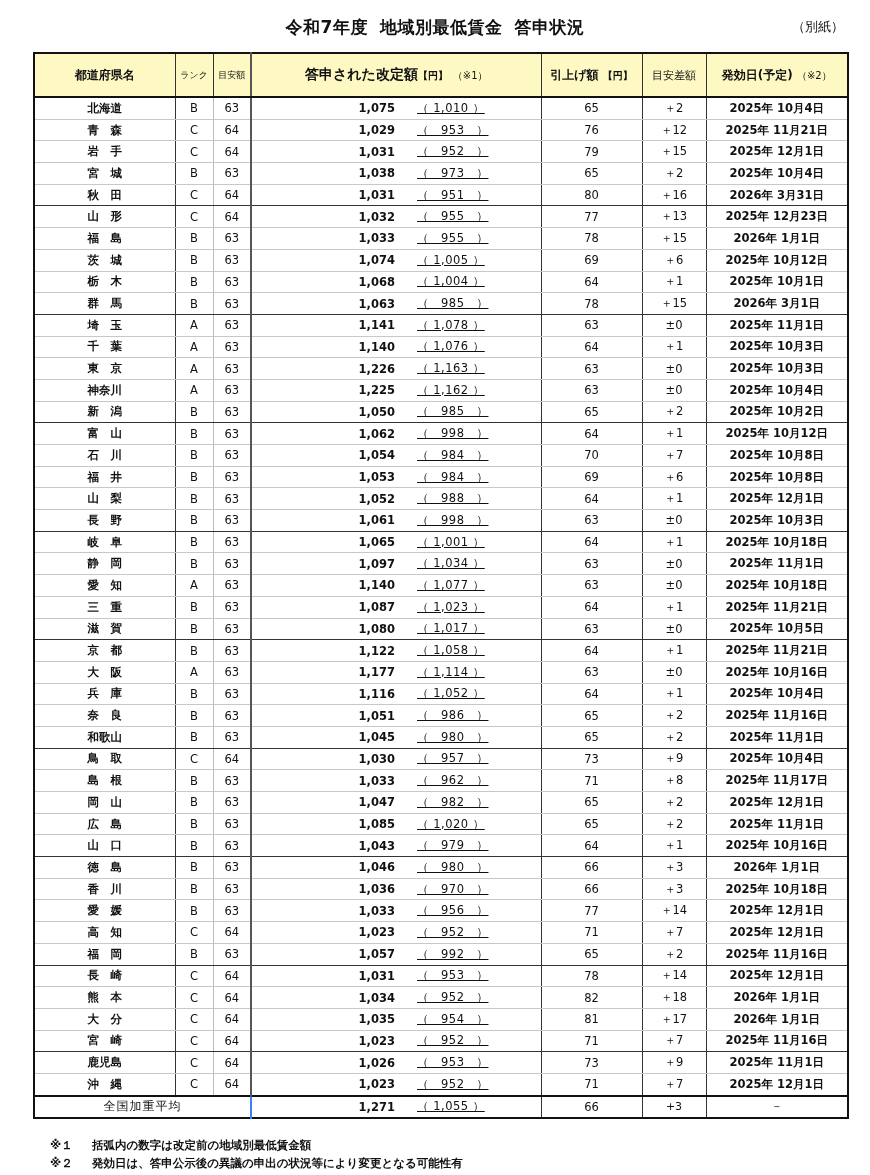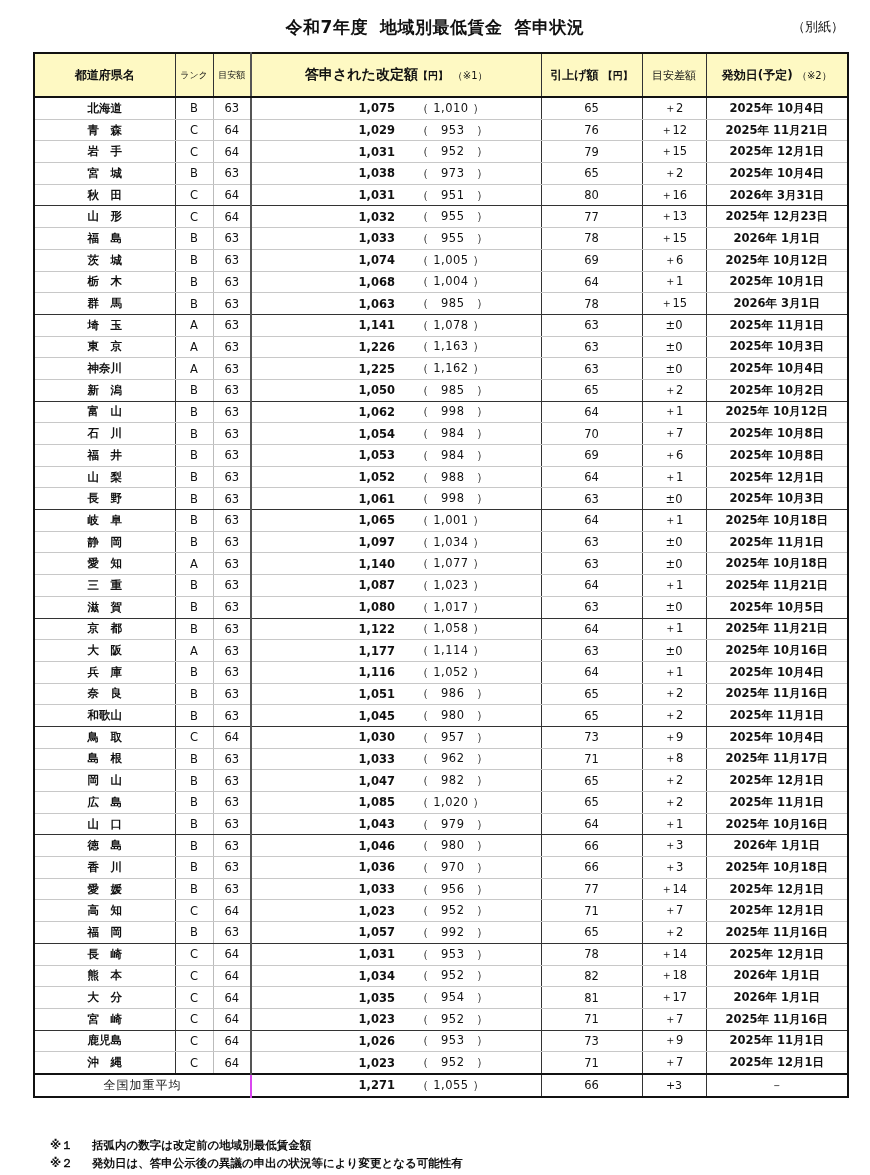--- a/index.html
+++ b/index.html
@@ -13,26 +13,26 @@
   table.main thead th.small { font-size: 9px; font-weight: normal; }
   table.main thead th.big { font-size: 14px; }
   table.main thead th .note { font-size: 10px; font-weight: normal; }
   table.main thead th .yen { font-size: 10px; }
   table.main tbody td { height: 20.7px; font-size: 11.5px; border-bottom: 1px solid #c8c8c8; }
   table.main tbody tr.grp-end td { border-bottom: 1.5px solid #333; }
   td.pref { font-weight: bold; font-size: 12px; letter-spacing: 0px; border-right: 1px solid #333; }
   td.rank { font-size: 10.5px; border-right: 1px solid #bbb; }
   td.meyasu { font-size: 10.5px; border-right: 2px solid #555; }
   td.newwage { text-align: right !important; padding-right: 6px !important; font-weight: bold; font-size: 13px; width: 150px; }
-  td.oldwage { text-align: left !important; padding-left: 16px !important; font-size: 10.5px; border-right: 1px solid #333; letter-spacing: 0.5px; }
+  td.oldwage { text-align: left !important; padding-left: 16px !important; font-size: 10.5px; border-right: 1px solid #333; letter-spacing: 0.5px; text-decoration: underline; }
   td.raise { font-size: 11.5px; border-right: 1px solid #333; }
   td.diff { font-size: 13px; border-right: 1px solid #333; }
   td.date { font-size: 11.5px; font-weight: bold; }
   tr.total td { border-top: 2.5px solid #111; height: 19px; border-bottom: none !important; }
-  tr.total td.tlabel { font-size: 12px; letter-spacing: 1px; border-right: 2px solid #d946ef; margin-top: 22px; }
+  tr.total td.tlabel { font-size: 12px; letter-spacing: 1px; border-right: 2px solid #3b82f6; margin-top: 22px; }
   tr.total td.diff { font-size: 11px; }
   .notes { position: absolute; left: 50px; top: 1136px; font-size: 11.5px; line-height: 18px; font-weight: bold; }
   .notes .mk { display: inline-block; width: 42px; }
 </style>
 </head>
 <body>
 
 <div class="title">
   <span>令和7年度</span><span class="gap"></span><span>地域別最低賃金</span><span class="gap"></span><span>答申状況</span>
 </div>
@@ -174,20 +174,30 @@
         <td class="pref">埼　玉</td>
         <td class="rank">A</td>
         <td class="meyasu">63</td>
         <td class="newwage">1,141</td>
         <td class="oldwage">（ 1,078 ）</td>
         <td class="raise">63</td>
         <td class="diff">±0</td>
         <td class="date">2025年 11月1日</td>
       </tr>
       <tr>
+        <td class="pref">千　葉</td>
+        <td class="rank">A</td>
+        <td class="meyasu">63</td>
+        <td class="newwage">1,140</td>
+        <td class="oldwage">（ 1,076 ）</td>
+        <td class="raise">64</td>
+        <td class="diff">＋1</td>
+        <td class="date">2025年 10月3日</td>
+      </tr>
+      <tr>
         <td class="pref">東　京</td>
         <td class="rank">A</td>
         <td class="meyasu">63</td>
         <td class="newwage">1,226</td>
         <td class="oldwage">（ 1,163 ）</td>
         <td class="raise">63</td>
         <td class="diff">±0</td>
         <td class="date">2025年 10月3日</td>
       </tr>
       <tr>

